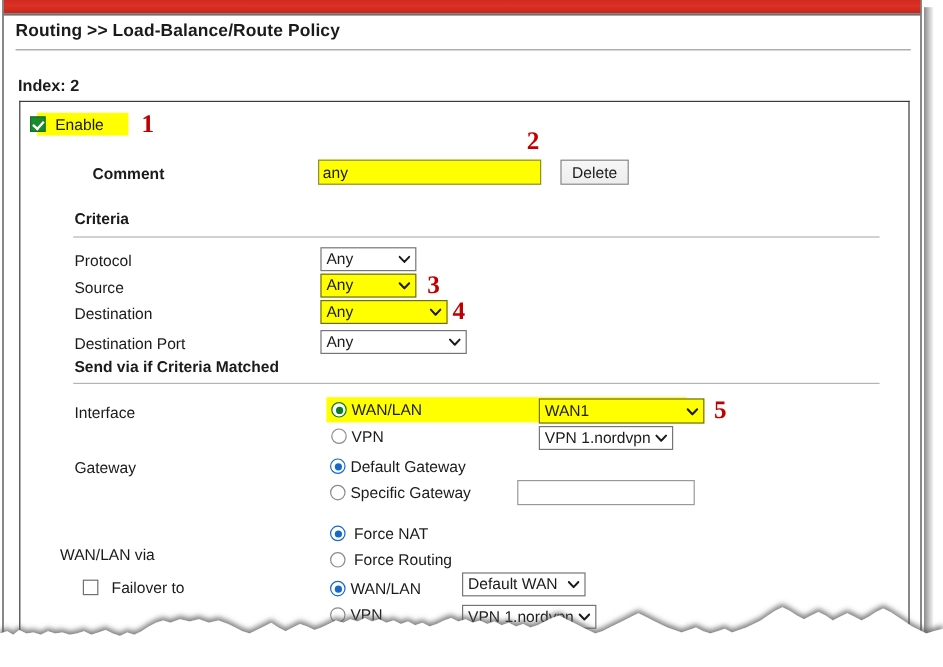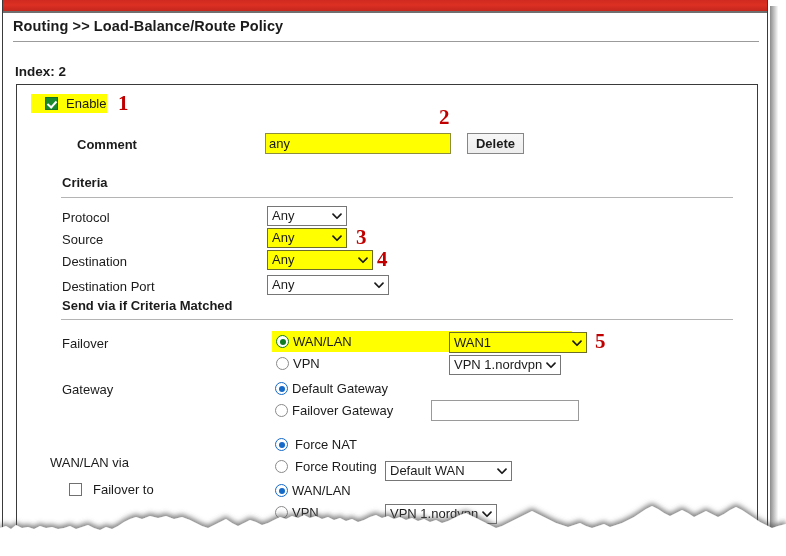--- a/index.html
+++ b/index.html
@@ -303,30 +303,30 @@
   <div id="red-band-edge"></div>
 
   <div id="breadcrumb">Routing &gt;&gt; Load-Balance/Route Policy</div>
   <div id="breadcrumb-rule"></div>
 
   <div id="index-label">Index: 2</div>
 
   <div id="panel">
 
     <div class="hl-block" style="left:14px; top:9px; width:76px; height:19px;"></div>
-    <div class="radio-row" style="left:28px; top:11px;">
+    <div class="radio-row" style="left:8px; top:11px;">
       <span class="cb-green"></span>
       <span class="rl" style="margin-left:4px; font-size:13px;">Enable</span>
     </div>
     <div class="annot" style="left:101px; top:8px;">1</div>
 
     <div class="row-label bold" style="left:45px; top:52px;margin-left:15px;">Comment</div>
     <input class="txt yellow" style="left: 248px; top: 48px; width: 186px; height: 21px;" value="any">
     <div class="annot" style="left:422px; top:22px;">2</div>
-    <div class="btn" style="left:450px; top:48px; width:57px; height:21px;font-weight:bold;">Delete</div>
+    <div class="btn" style="left:450px; top:48px; width:57px; height:21px;">Delete</div>
 
     <div class="row-label bold" style="left:45px; top:90px;text-align:center;">Criteria</div>
     <div class="sep" style="left:44px; top:112px; width:672px;"></div>
 
     <div class="row-label" style="left:45px; top:125px;">Protocol</div>
     <div class="sel" style="left:250px; top:121px; width:80px;">
       <span>Any</span>
       <span class="arrow">
         <svg viewBox="0 0 10 10" width="10" height="10">
             <path d="M1 3 L5 7.2 L9 3" stroke="#1b1b1b" stroke-width="1.7" fill="none" stroke-linecap="round" stroke-linejoin="round"></path>
@@ -362,21 +362,21 @@
       <span class="arrow">
         <svg viewBox="0 0 10 10" width="10" height="10">
             <path d="M1 3 L5 7.2 L9 3" stroke="#1b1b1b" stroke-width="1.7" fill="none" stroke-linecap="round" stroke-linejoin="round"></path>
           </svg>
       </span>
     </div>
 
     <div class="row-label bold" style="left:45px; top:213px;">Send via if Criteria Matched</div>
     <div class="sep" style="left:44px; top:234px; width:672px;"></div>
 
-    <div class="row-label" style="left:45px; top:251px;">Failover</div>
+    <div class="row-label" style="left:45px; top:251px;">Interface</div>
 
     <div class="hl-block" style="left:255px; top:246px; width:300px; height:21px;"></div>
 
     <div class="radio-row" style="left:259px; top:249px;">
       <span class="radio on-green"></span>
       <span class="rl">WAN/LAN</span>
     </div>
     <div class="sel yellow" style="left:432px; top:247px; width:138px; height:21px; line-height:19px;">
       <span>WAN1</span>
       <span class="arrow">
@@ -402,21 +402,21 @@
 
     <div class="row-label" style="left:45px; top:297px;">Gateway</div>
 
     <div class="radio-row" style="left:258px; top:296px;">
       <span class="radio on-blue"></span>
       <span class="rl">Default Gateway</span>
     </div>
 
     <div class="radio-row" style="left:258px; top:318px;">
       <span class="radio"></span>
-      <span class="rl">Failover Gateway</span>
+      <span class="rl">Specific Gateway</span>
     </div>
     <input class="txt gray" style="left: 414px; top: 315px; width: 148px; height: 21px;" value="">
 
     <div class="row-label" style="left:33px; top:370px;text-align:center;">WAN/LAN via</div>
 
     <div class="radio-row" style="left:258px; top:352px;">
       <span class="radio on-blue"></span>
       <span class="rl" style="margin-left:3px;">Force NAT</span>
     </div>
     <div class="radio-row" style="left:258px; top:374px;">
@@ -426,21 +426,21 @@
 
     <div class="radio-row" style="left:52px; top:397px;">
       <span class="cb-plain"></span>
       <span class="rl" style="margin-left:7px;">Failover to</span>
     </div>
 
     <div class="radio-row" style="left:258px; top:398px;">
       <span class="radio on-blue"></span>
       <span class="rl">WAN/LAN</span>
     </div>
-    <div class="sel" style="left:368px; top:376px; width:127px;">
+    <div class="sel" style="left:368px; top:392px; width:103px;">
       <span>Default WAN</span>
       <span class="arrow">
         <svg viewBox="0 0 10 10" width="10" height="10">
             <path d="M1 3 L5 7.2 L9 3" stroke="#1b1b1b" stroke-width="1.7" fill="none" stroke-linecap="round" stroke-linejoin="round"></path>
           </svg>
       </span>
     </div>
 
     <div class="radio-row" style="left:258px; top:420px;">
       <span class="radio"></span>

